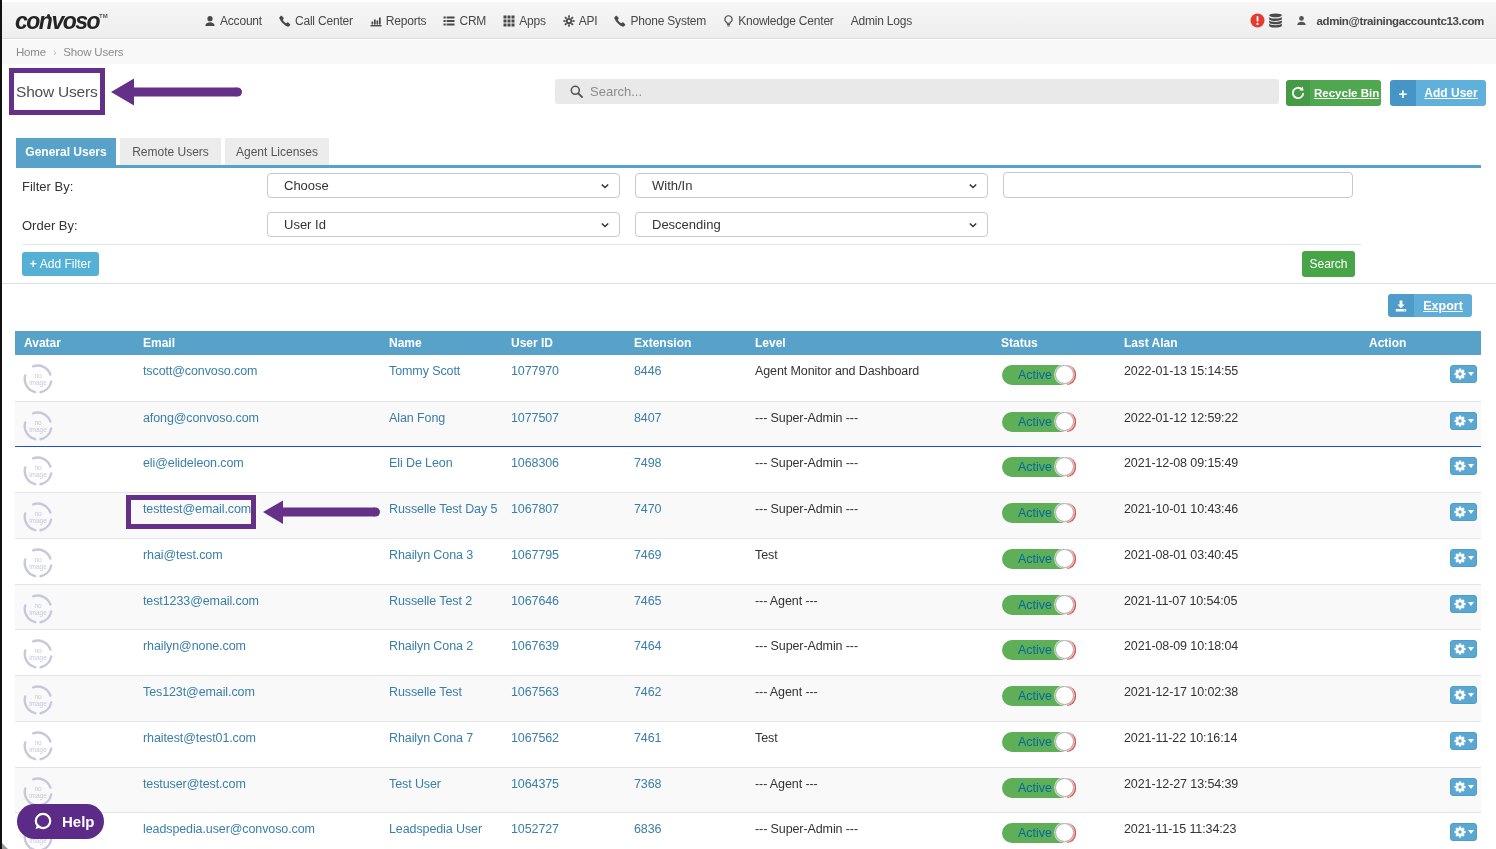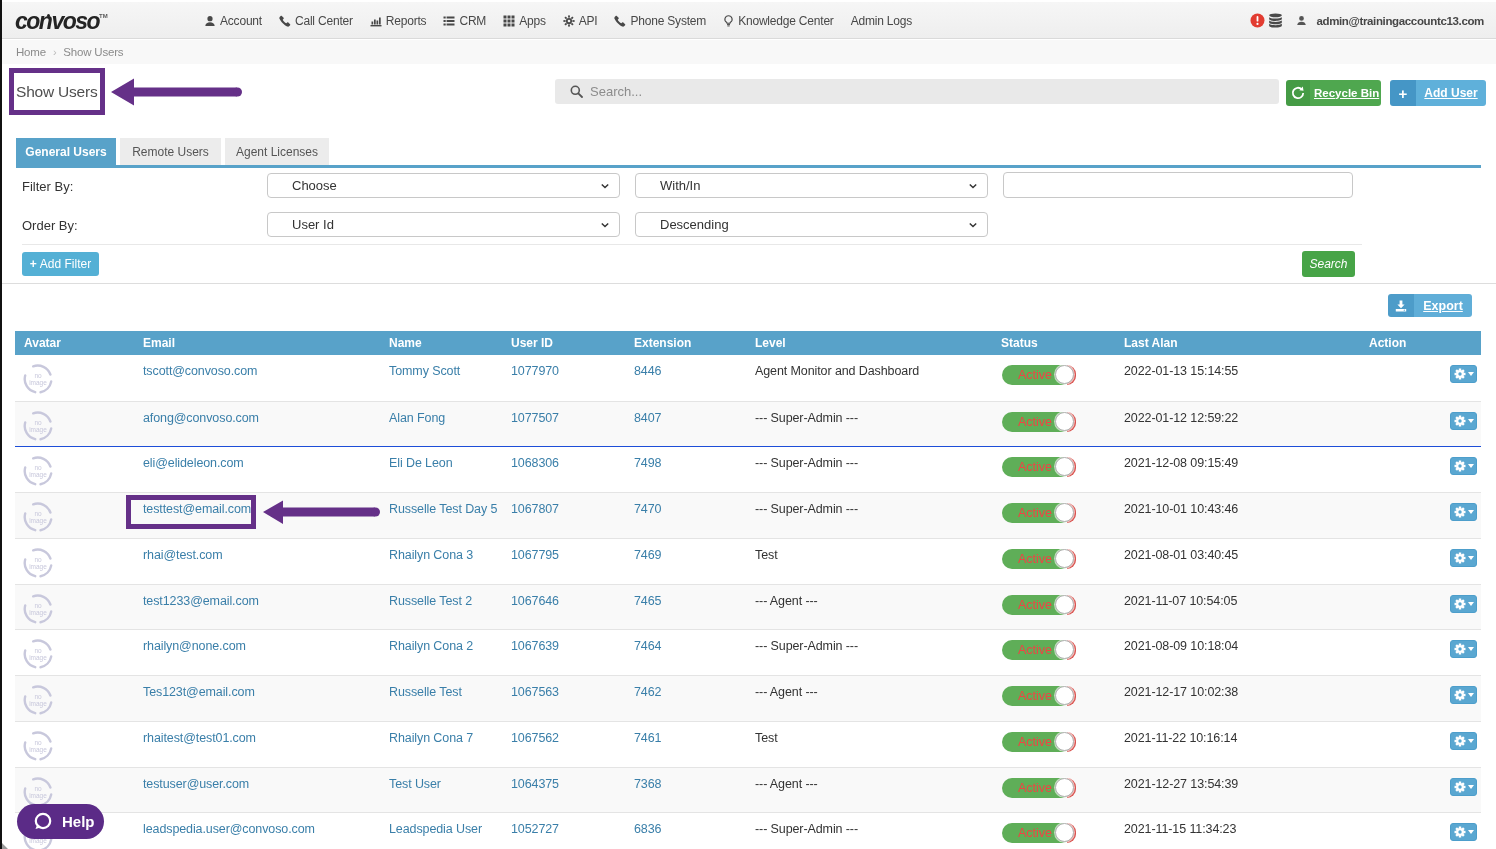--- a/index.html
+++ b/index.html
@@ -42,43 +42,43 @@
 
 .tab { position:absolute; top:138px; height:27px; display:flex; align-items:center; justify-content:center;
   font-size:12px; }
 #tab1 { left:16px; width:100px; background:#58a2c9; color:#fff; font-weight:bold; }
 #tab2 { left:120px; width:101px; background:#ececec; color:#555; }
 #tab3 { left:225px; width:104px; background:#ececec; color:#555; }
 #tabline { position:absolute; left:16px; top:165px; width:1465px; height:3px; background:#58a2c9; }
 
 .flabel { position:absolute; font-size:13px; color:#333; }
 .sel { position:absolute; height:25px; background:#fff; border:1px solid #c8c8c8; border-radius:4px;
-  font-size:13px; color:#333; display:flex; align-items:center; padding-left:24px; }
+  font-size:13px; color:#333; display:flex; align-items:center; padding-left:16px; }
 .sel .chev { position:absolute; right:10px; top:8px; width:8px; height:8px; }
 .finput { position:absolute; left:1003px; top:172px; width:350px; height:26px; border:1px solid #c8c8c8; border-radius:4px; background:#fff; }
 #divider1 { position:absolute; left:22px; top:244px; width:1340px; height:1px; background:#e8e8e8; }
 #btn-addfilter { position:absolute; left:22px; top:252px; width:77px; height:24px; background:#54b0d5;
   border-radius:3px; color:#fff; font-size:12px; display:flex; align-items:center; justify-content:center; }
 #btn-search { position:absolute; left:1302px; top:251px; width:53px; height:26px; background:#47a447;
-  border-radius:3px; color:#fff; font-size:12px; display:flex; align-items:center; justify-content:center;font-style:italic; }
+  border-radius:3px; color:#fff; font-size:12px; display:flex; align-items:center; justify-content:center; }
 #divider2 { position:absolute; left:0px; top:283px; width:1496px; height:1px; background:#ddd; }
 #btn-export { left:1388px; top:294px; width:84px; height:23px; font-size:12.5px; }
 #btn-export .ic { background:#4d9cc9; }
 #btn-export .tx { background:#60aed8; }
 
 #thead { position:absolute; left:15px; top:331px; width:1466px; height:24px; background:#58a2c9; }
 #thead .h { position:absolute; top:5px; font-size:12px; font-weight:bold; color:#fff; }
 .row { position:absolute; left:15px; width:1466px; }
 .row .c { position:absolute; top:9px; font-size:12.5px; letter-spacing:-0.1px; }
 .link { color:#3a7fa9; }
 .dark { color:#333; }
 .toggle { position:absolute; top:10px; width:74px; height:20px; }
 .tgl-red { position:absolute; right:0; top:0; width:9px; height:20px; background:#d9534f; border-radius:0 10px 10px 0; }
 .tgl-green { position:absolute; left:0; top:0; width:70px; height:20px; background:#5fae58; border-radius:10px; }
-.tgl-txt { position:absolute; left:16px; top:3px; color:#ef4444; font-size:12.5px; z-index:2; }
+.tgl-txt { position:absolute; left:16px; top:3px; color:#0369a1; font-size:12.5px; z-index:2; }
 .knob { position:absolute; left:53px; top:-0.5px; width:19px; height:19px; background:#fff;
   border:1px solid #b0b0b0; border-radius:50%; z-index:3; box-shadow:0 0 0 1px rgba(255,255,255,0.6); }
 .gearbtn { width:27px; height:18px; background:#5aa7d1; border:1px solid #4d9ecb; border-radius:3px;
   display:flex; align-items:center; justify-content:center; gap:2px; }
 .caret { width:0; height:0; border-left:3px solid transparent; border-right:3px solid transparent;
   border-top:4px solid #fff; }
 
 #help { position:absolute; left:17px; top:804px; width:87px; height:35px; background:#5b2b87;
   border-radius:18px; display:flex; align-items:center; color:#fff; z-index:50; }
 #help .htx { font-size:15px; font-weight:bold; margin-left:7px; }
@@ -652,21 +652,21 @@
 <div class="row" style="top:767px;height:45px;background:#f9f9f9;border-top:1px solid #e4e4e4;">
 <div style="position:absolute;left:8px;top:9px;"><svg class="av" width="30" height="30" viewBox="0 0 30 30">
 <g fill="none" stroke="#c8c8dc" stroke-width="2.4" stroke-linecap="round">
 <path d="M 10.2 2.3 A 13.5 13.5 0 0 1 27.4 10.5"></path>
 <path d="M 28.2 17.5 A 13.5 13.5 0 0 1 17.5 28.26"></path>
 <path d="M 12.2 28.2 A 13.5 13.5 0 0 1 2.2 11.5"></path>
 </g>
 <text x="15" y="13.5" font-size="6.5" fill="#c8c8dc" text-anchor="middle" font-family="Liberation Sans">no</text>
 <text x="15" y="21" font-size="6.5" fill="#c8c8dc" text-anchor="middle" font-family="Liberation Sans">image</text>
 </svg></div>
-<div class="c link" style="left:128px;">testuser@user.com</div>
+<div class="c link" style="left:128px;">testuser@test.com</div>
 <div class="c link" style="left:374px;">Test User</div>
 <div class="c link" style="left:496px;">1064375</div>
 <div class="c link" style="left:619px;">7368</div>
 <div class="c dark" style="left:740px;">--- Agent ---</div>
 <div class="toggle" style="left:987px;">
         <span class="tgl-red"></span>
         <span class="tgl-green"></span>
         <span class="tgl-txt">Active</span>
         <span class="knob"></span>
       </div>

